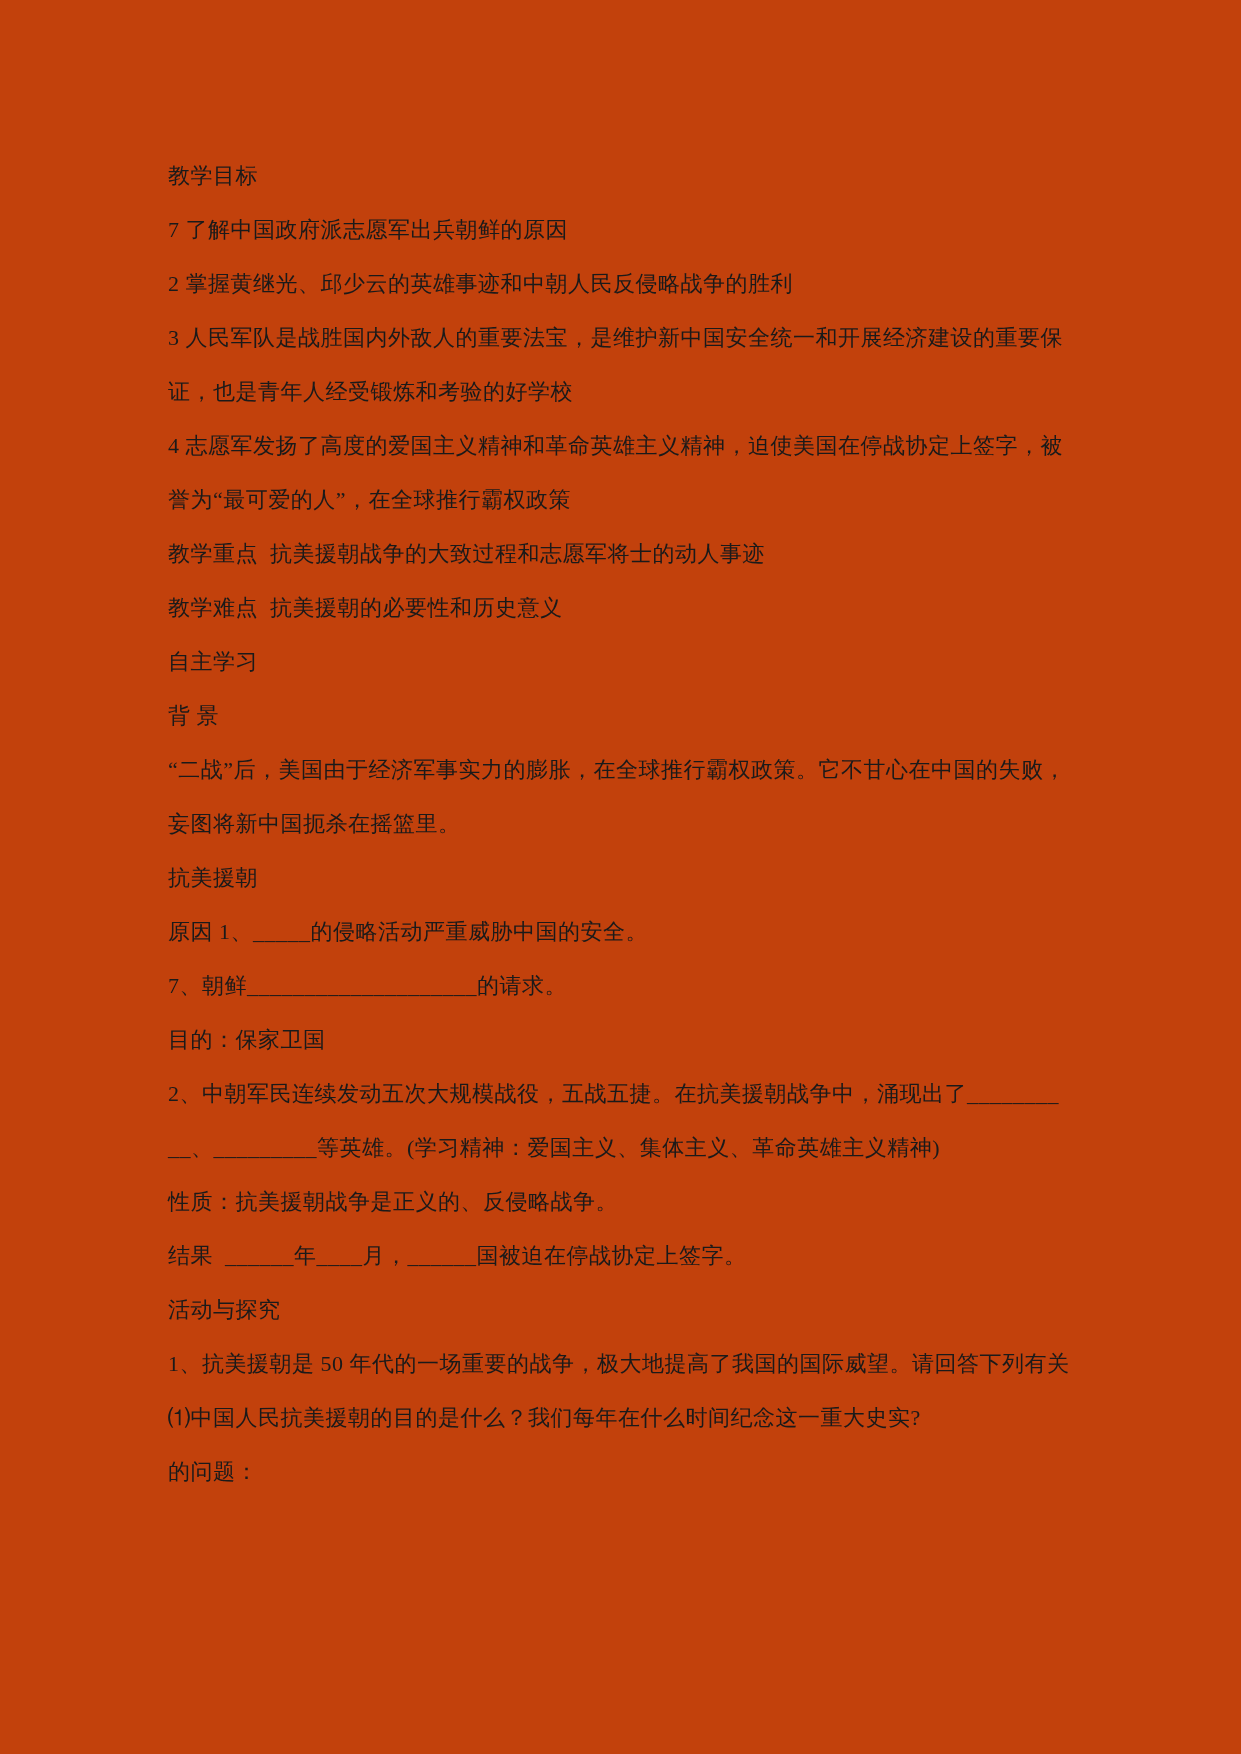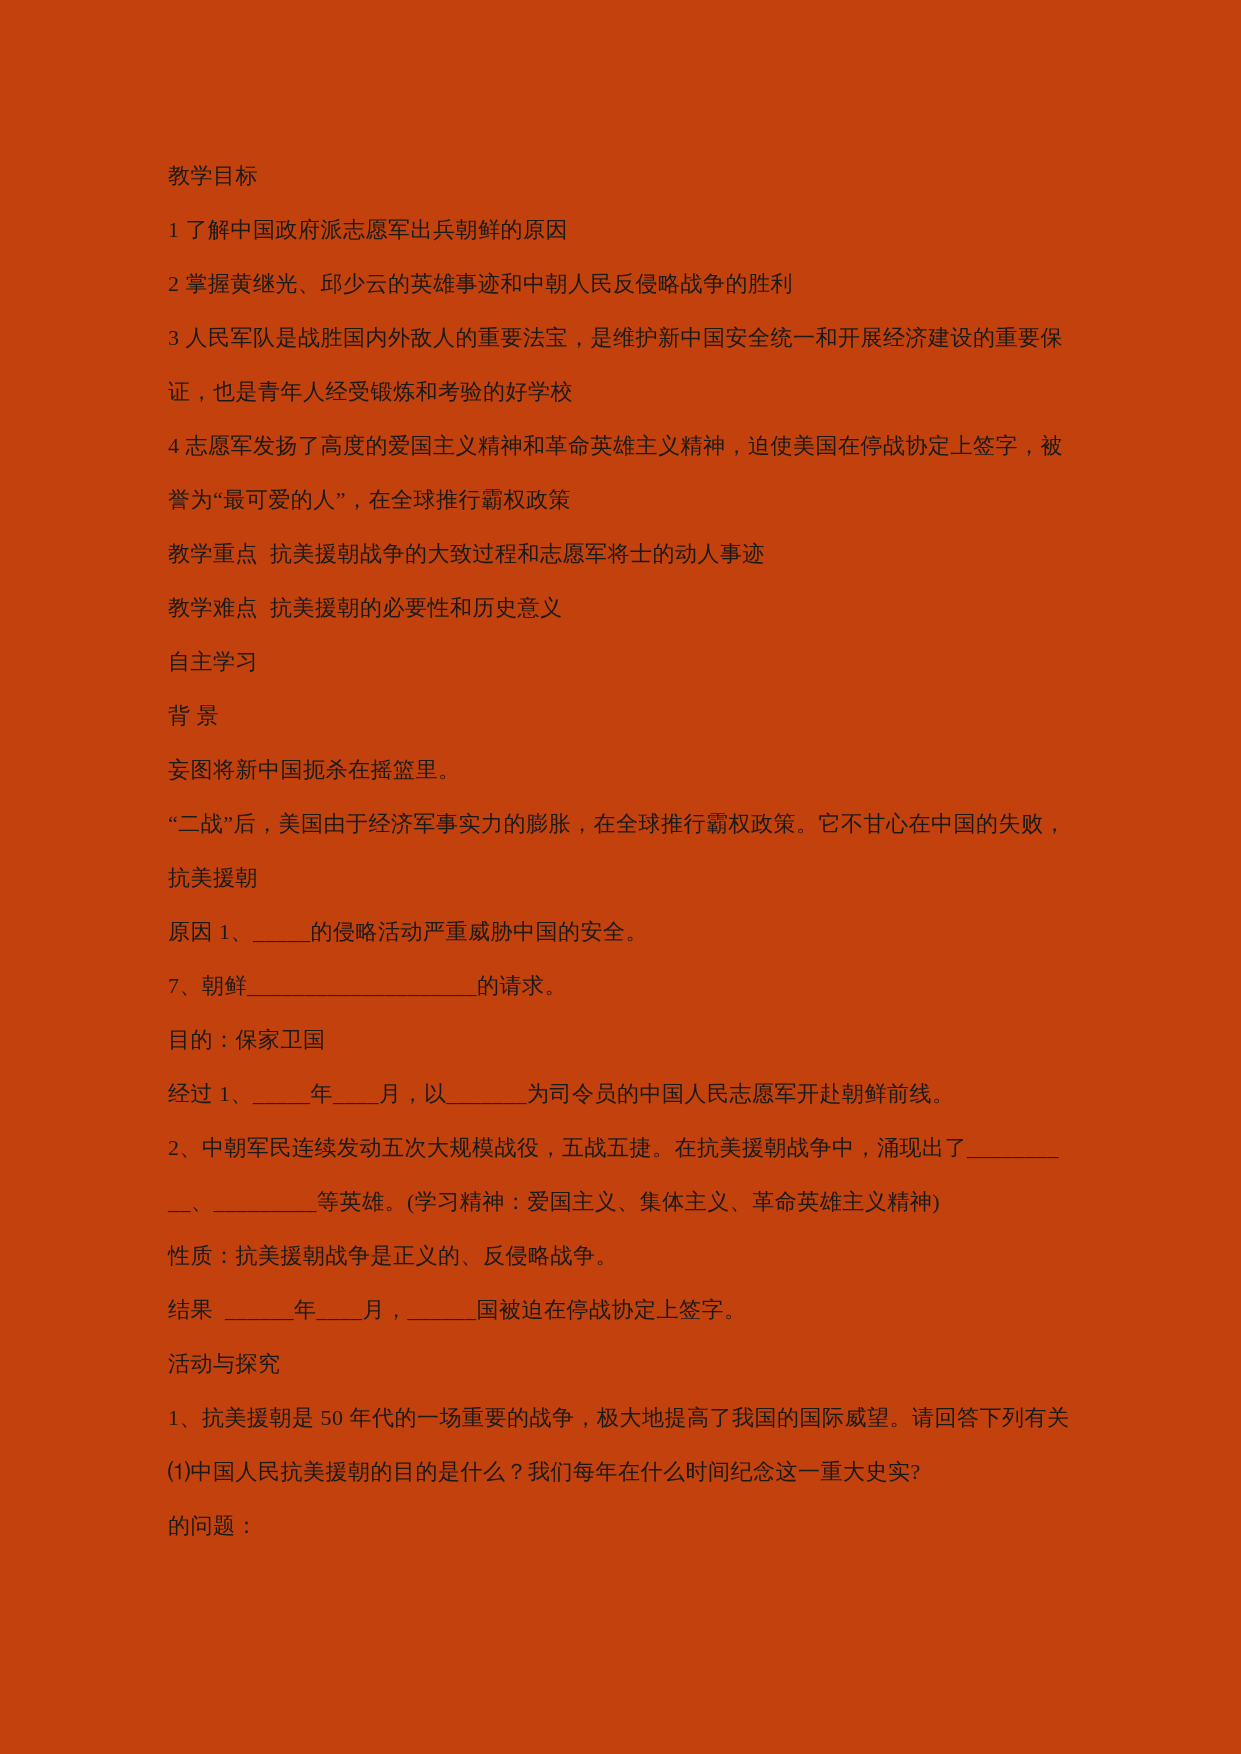--- a/index.html
+++ b/index.html
@@ -37,37 +37,36 @@
     letter-spacing: 0.5px;
   }
 </style>
 </head>
 <body>
 
 <div class="page">
   <div class="content">
 
   <div class="line">教学目标</div>
-      <div class="line">1 了解中国政府派志愿军出兵朝鲜的原因</div>
+      <div class="line">7 了解中国政府派志愿军出兵朝鲜的原因</div>
       <div class="line">2 掌握黄继光、邱少云的英雄事迹和中朝人民反侵略战争的胜利</div>
       <div class="line">3 人民军队是战胜国内外敌人的重要法宝，是维护新中国安全统一和开展经济建设的重要保</div>
       <div class="line">证，也是青年人经受锻炼和考验的好学校</div>
       <div class="line">4 志愿军发扬了高度的爱国主义精神和革命英雄主义精神，迫使美国在停战协定上签字，被</div>
       <div class="line">誉为“最可爱的人”，在全球推行霸权政策</div>
       <div class="line">教学重点  抗美援朝战争的大致过程和志愿军将士的动人事迹</div>
       <div class="line">教学难点  抗美援朝的必要性和历史意义</div>
       <div class="line">自主学习</div>
       <div class="line">背 景</div>
+      <div class="line">“二战”后，美国由于经济军事实力的膨胀，在全球推行霸权政策。它不甘心在中国的失败，</div>
       <div class="line">妄图将新中国扼杀在摇篮里。</div>
-      <div class="line">“二战”后，美国由于经济军事实力的膨胀，在全球推行霸权政策。它不甘心在中国的失败，</div>
       <div class="line">抗美援朝</div>
       <div class="line">原因 1、_____的侵略活动严重威胁中国的安全。</div>
       <div class="line">7、朝鲜____________________的请求。</div>
       <div class="line">目的：保家卫国</div>
-      <div class="line">经过 1、_____年____月，以_______为司令员的中国人民志愿军开赴朝鲜前线。</div>
       <div class="line">2、中朝军民连续发动五次大规模战役，五战五捷。在抗美援朝战争中，涌现出了________</div>
       <div class="line">__、_________等英雄。(学习精神：爱国主义、集体主义、革命英雄主义精神)</div>
       <div class="line">性质：抗美援朝战争是正义的、反侵略战争。</div>
       <div class="line">结果  ______年____月，______国被迫在停战协定上签字。</div>
       <div class="line">活动与探究</div>
       <div class="line">1、抗美援朝是 50 年代的一场重要的战争，极大地提高了我国的国际威望。请回答下列有关</div>
       <div class="line">⑴中国人民抗美援朝的目的是什么？我们每年在什么时间纪念这一重大史实?</div>
       <div class="line">的问题：</div>
     </div>
 </div>

